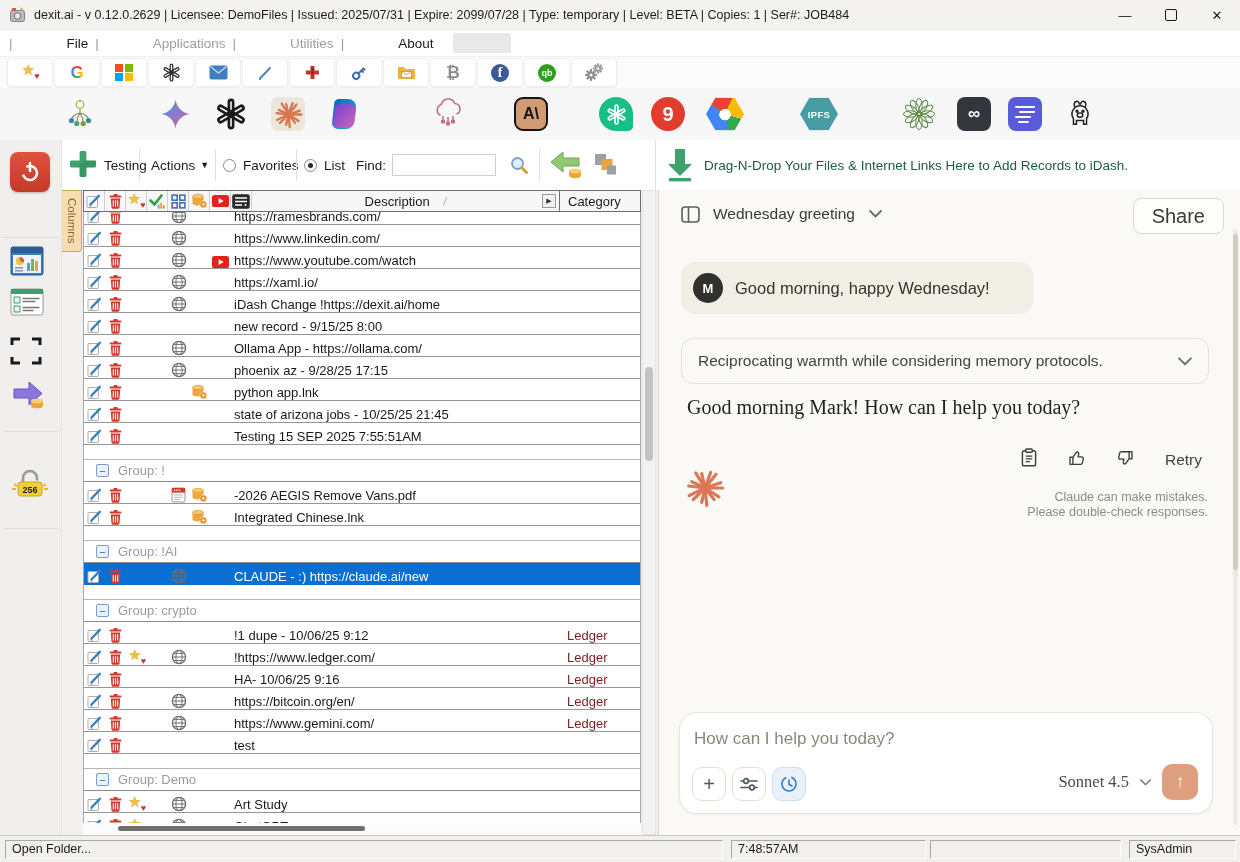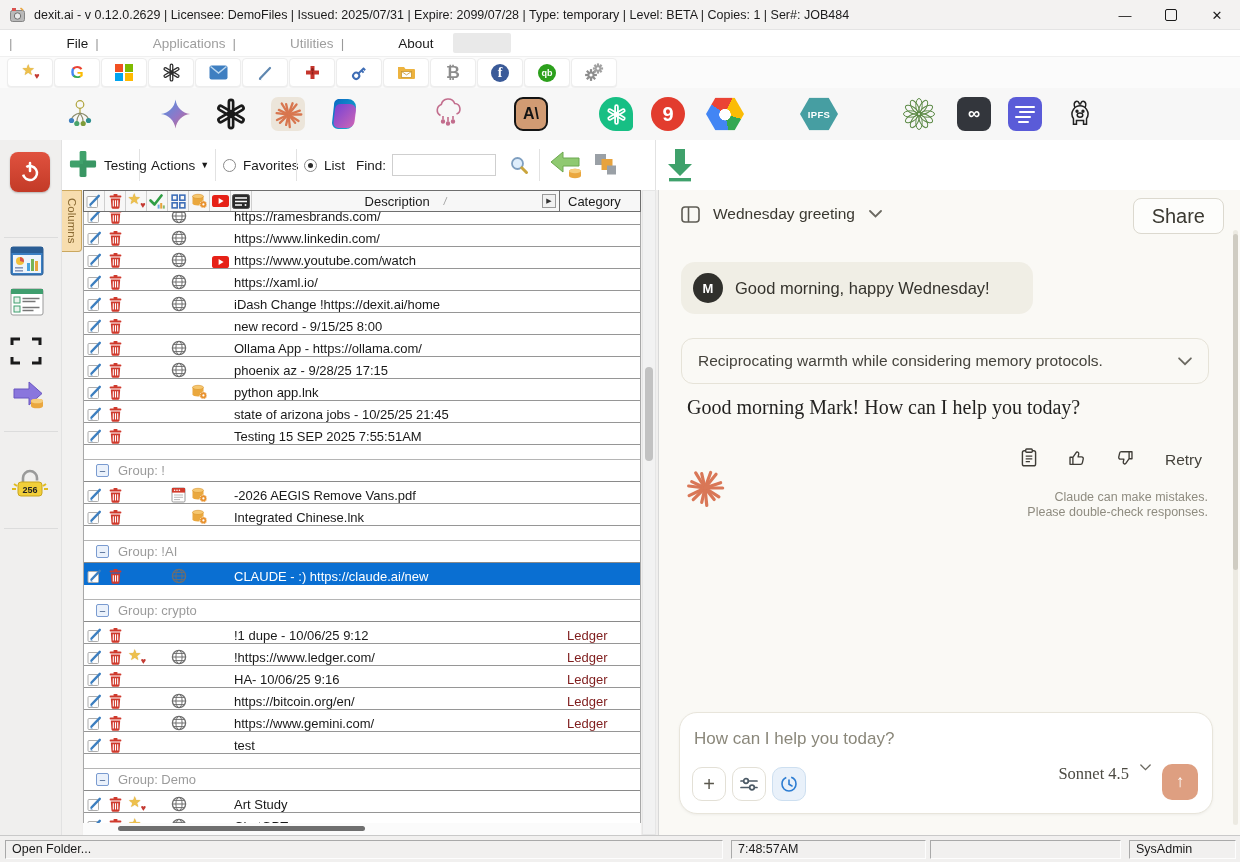--- a/index.html
+++ b/index.html
@@ -94,21 +94,21 @@
   .cl-resp{position:absolute;left:28px;top:206px;font-family:"Liberation Serif",serif;font-size:20px;color:#232220;}
   .cl-actions{position:absolute;right:38px;top:258px;display:flex;align-items:center;gap:30px;font-size:15.5px;color:#45433c;}
   .cl-burst{position:absolute;left:26px;top:278px;}
   .cl-disc{position:absolute;right:32px;top:300px;text-align:right;font-size:12.5px;color:#8f8c80;line-height:15px;}
   .cl-input{position:absolute;left:20px;top:522px;width:534px;height:102px;background:#fff;border:1px solid #e8e5db;border-radius:18px;box-shadow:0 1px 3px rgba(0,0,0,.05);box-sizing:border-box;}
   .cl-ph{position:absolute;left:14px;top:16px;font-size:17px;color:#8a877a;}
   .cl-btnrow{position:absolute;left:12px;bottom:12px;display:flex;gap:6px;}
   .cbtn{width:34px;height:34px;border:1px solid #e3e0d6;border-radius:10px;background:#fff;display:flex;align-items:center;justify-content:center;box-sizing:border-box;}
   .cbtn.blue{background:#e9f1fa;border-color:#cddff0;}
   .cl-plus{font-size:20px;color:#5a574d;line-height:1;}
-  .cl-right{position:absolute;right:14px;bottom:13px;display:flex;align-items:flex-start;gap:11px;}
+  .cl-right{position:absolute;right:14px;bottom:13px;display:flex;align-items:center;gap:11px;}
   .cl-model{font-family:"Liberation Serif",serif;font-size:16.5px;color:#4c4a42;}
   .cl-send{width:36px;height:36px;border-radius:10px;background:#de9f81;display:flex;align-items:center;justify-content:center;}
   .senda{color:#fff;font-size:17px;font-weight:bold;}
   .cl-sbtrack{position:absolute;right:2px;top:40px;bottom:10px;width:5px;background:#eceae2;border-radius:3px;}
   .cl-sbthumb{position:absolute;right:2px;top:44px;width:5px;height:336px;background:#cfccc2;border-radius:3px;}
   
   .statusbar{position:absolute;left:0;top:835px;width:1240px;height:27px;background:#f1f0ef;border-top:1px solid #c9c9c9;box-sizing:border-box;}
   .scell{position:absolute;top:4px;height:19px;background:#f1f0ef;border:1px solid;border-color:#a9a9a9 #fdfdfd #fdfdfd #a9a9a9;font-size:12.5px;color:#1a1a1a;line-height:17px;padding-left:6px;box-sizing:border-box;white-space:nowrap;overflow:hidden;}
 </style>
 </head>
@@ -492,20 +492,21 @@
           <rect x="14" y="13.5" width="9" height="9" fill="#9aa0a6"></rect>
         </svg>
     </div>
     <div class="absep" style="left:593px;height:50px;top:0"></div>
     <div class="ab" style="left:603px">
       <svg width="30" height="36" viewBox="0 0 30 36">
           <path d="M10 2 h10 v15 h7 L15 29 3 17 h7 z" fill="#3fa16b"></path>
           <rect x="4" y="31" width="22" height="3.4" fill="#3fa16b"></rect>
         </svg>
     </div>
+    <div class="ab dragtext" style="left:642px">Drag-N-Drop Your Files &amp; Internet Links Here to Add Records to iDash.</div>
   </div>
 
   <div class="leftstrip"></div>
   <div id="sidebar">
       <span class="sbbtn" style="top:152px">
         <span class="power">
           <svg width="22" height="22" viewBox="0 0 22 22">
             <circle cx="11" cy="12" r="7" fill="none" stroke="#fff" stroke-width="2.5" stroke-dasharray="35 9" transform="rotate(-122 11 12)"></circle>
             <line x1="11" y1="2" x2="11" y2="10" stroke="#fff" stroke-width="2.5" stroke-linecap="round"></line>
           </svg>

